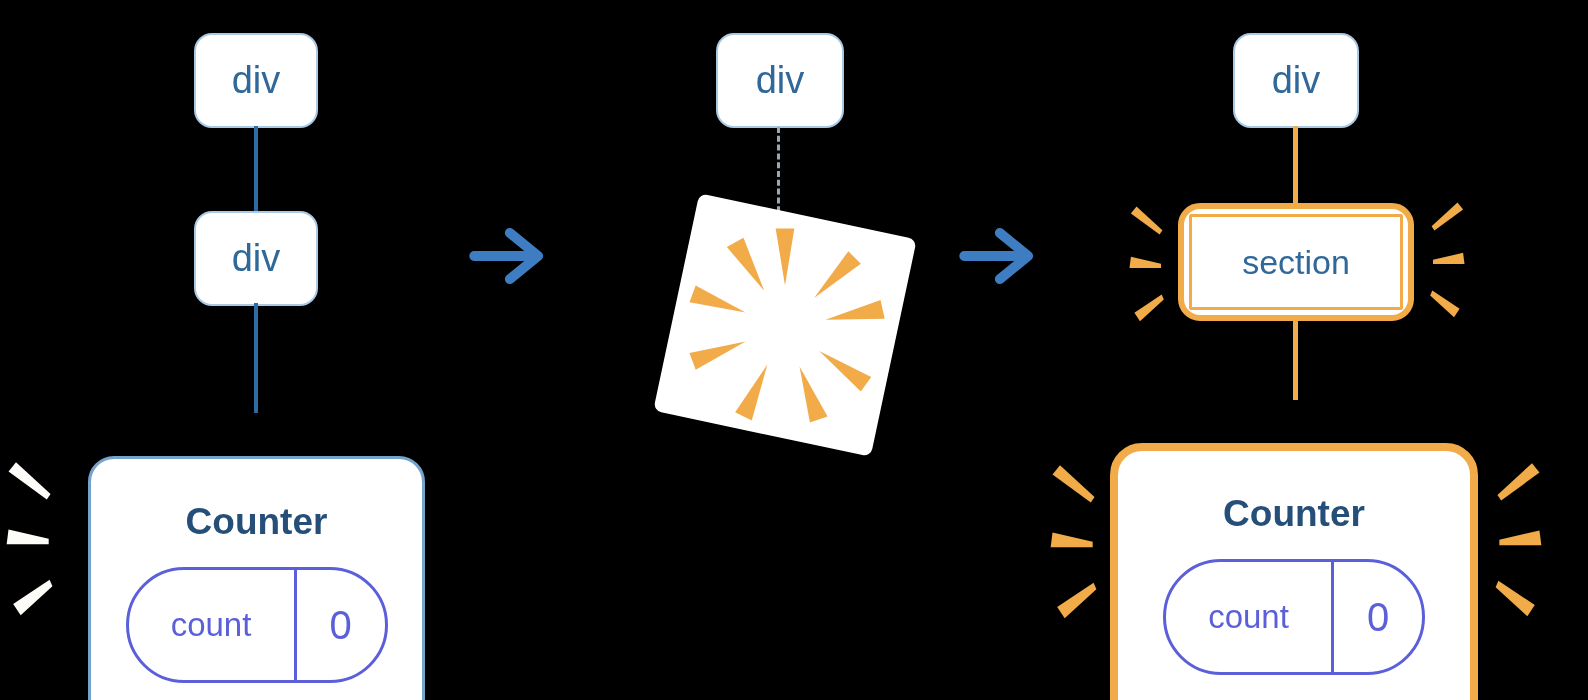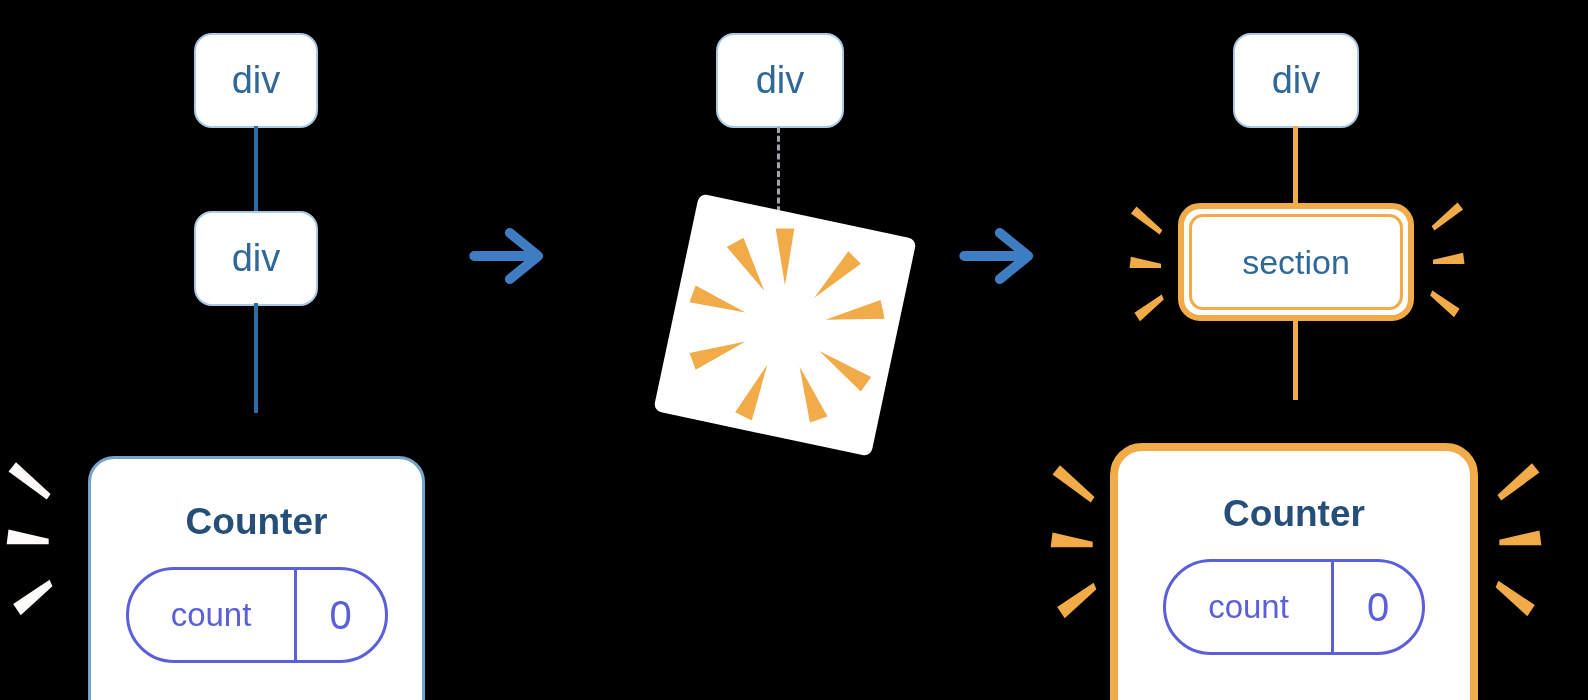--- a/index.html
+++ b/index.html
@@ -54,21 +54,21 @@
     border: 8px solid var(--highlight-orange, #f2ab49);
     border-radius: 32px;
   }
   .component-title {
     margin-top: 42px;
     font-size: 37px;
     font-weight: 700;
     color: var(--title-text, #254f78);
   }
   .state-pill {
-    width: 262px; height: 96px;
+    width: 262px; height: 116px;
     margin: 24px auto 0;
     border: 3px solid var(--state-indigo, #5b5fd9);
     border-radius: 60px;
     background: var(--surface, #ffffff);
     display: flex;
     overflow: hidden;
   }
   .pill-key {
     flex: 1;
     border-right: 3px solid var(--state-indigo, #5b5fd9);
@@ -103,21 +103,21 @@
     position: absolute;
     left: 1178px; top: 203px; width: 236px; height: 118px;
     background: var(--surface, #ffffff);
     border: 6px solid var(--highlight-orange, #f2ab49);
     border-radius: 22px;
   }
   .section-inner {
     position: absolute;
     top: 5px; left: 5px; right: 5px; bottom: 5px;
     border: 3px solid var(--highlight-orange, #f2ab49);
-    border-radius: 14px;
+    border-radius: 2px;
     display: flex; align-items: center; justify-content: center;
   }
   .section-label {
     font-size: 34px;
     font-weight: 500;
     color: var(--node-text, #2f6899);
   }
   #a-line2 { left: 1293px; top: 318px; height: 82px; }
 
   

